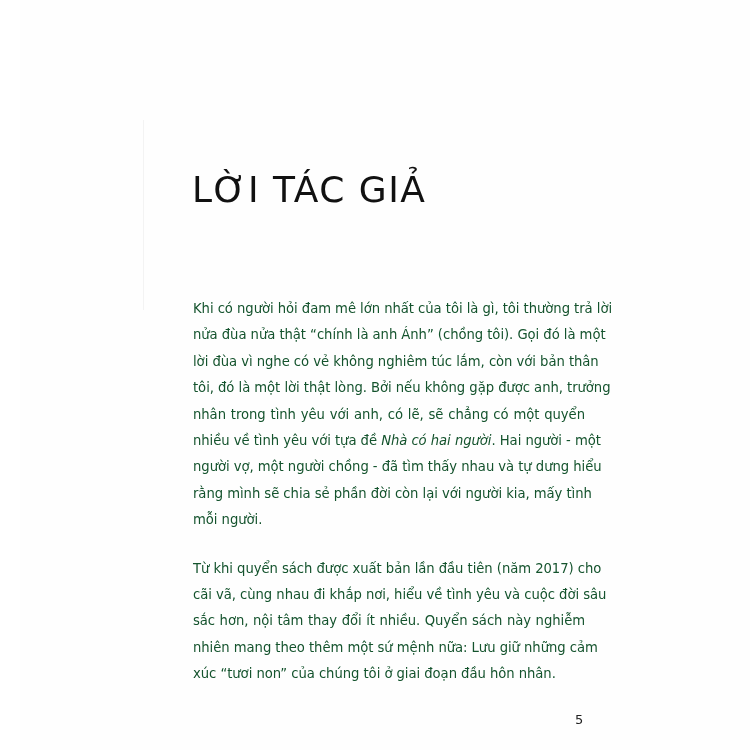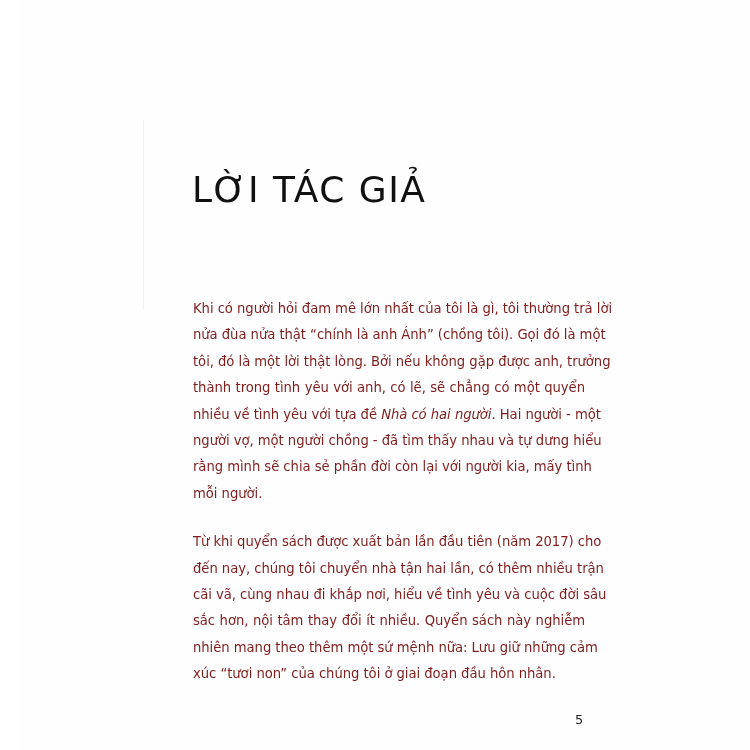--- a/index.html
+++ b/index.html
@@ -47,21 +47,21 @@
       position: absolute;
       left: 173px;
       top: 296px;
       width: 392px;
     }
     .para {
       margin: 0;
       font-size: 13.2px;
       line-height: 26.4px;
       text-align: justify;
-      color: #7f1d1d;
+      color: #14532d;
       letter-spacing: -0.05px;
     }
     .para + .para {
       margin-top: 22px;
     }
     .line {
       display: block;
       text-align: justify;
       text-align-last: justify;
       white-space: nowrap;
@@ -85,30 +85,30 @@
 
 <div class="page">
   <div class="page-edge"></div>
 
   <h1 class="title">LỜI TÁC GIẢ</h1>
 
   <div class="body-text">
     <p class="para">
       <span class="line">Khi có người hỏi đam mê lớn nhất của tôi là gì, tôi thường trả lời</span>
       <span class="line">nửa đùa nửa thật “chính là anh Ánh” (chồng tôi). Gọi đó là một</span>
+      <span class="line">lời đùa vì nghe có vẻ không nghiêm túc lắm, còn với bản thân</span>
       <span class="line">tôi, đó là một lời thật lòng. Bởi nếu không gặp được anh, trưởng</span>
-      <span class="line">thành trong tình yêu với anh, có lẽ, sẽ chẳng có một quyển</span>
+      <span class="line">nhân trong tình yêu với anh, có lẽ, sẽ chẳng có một quyển</span>
       <span class="line"><span>nhiều về tình yêu với tựa đề </span><em>Nhà có hai người</em><span>. Hai người - một</span></span>
       <span class="line">người vợ, một người chồng - đã tìm thấy nhau và tự dưng hiểu</span>
       <span class="line">rằng mình sẽ chia sẻ phần đời còn lại với người kia, mấy tình</span>
       <span class="line last">mỗi người.</span>
     </p>
     <p class="para">
       <span class="line">Từ khi quyển sách được xuất bản lần đầu tiên (năm 2017) cho</span>
-      <span class="line">đến nay, chúng tôi chuyển nhà tận hai lần, có thêm nhiều trận</span>
       <span class="line">cãi vã, cùng nhau đi khắp nơi, hiểu về tình yêu và cuộc đời sâu</span>
       <span class="line">sắc hơn, nội tâm thay đổi ít nhiều. Quyển sách này nghiễm</span>
       <span class="line">nhiên mang theo thêm một sứ mệnh nữa: Lưu giữ những cảm</span>
       <span class="line last">xúc “tươi non” của chúng tôi ở giai đoạn đầu hôn nhân.</span>
     </p>
   </div>
 
   <div class="page-number">5</div>
 </div>
 

